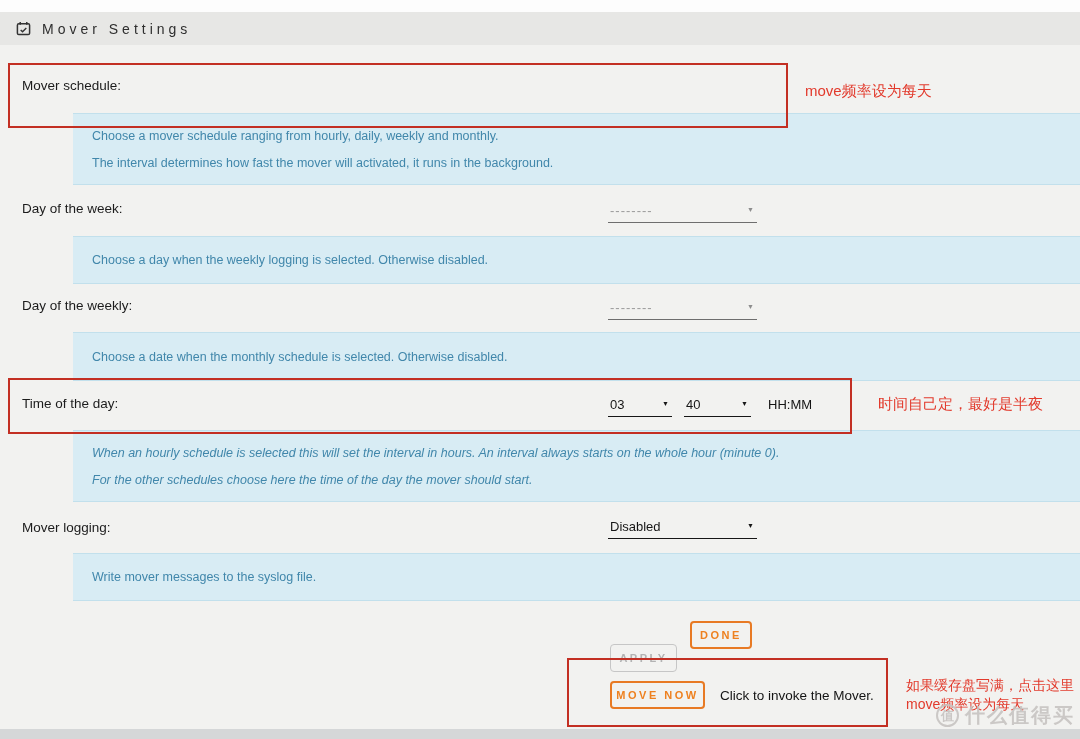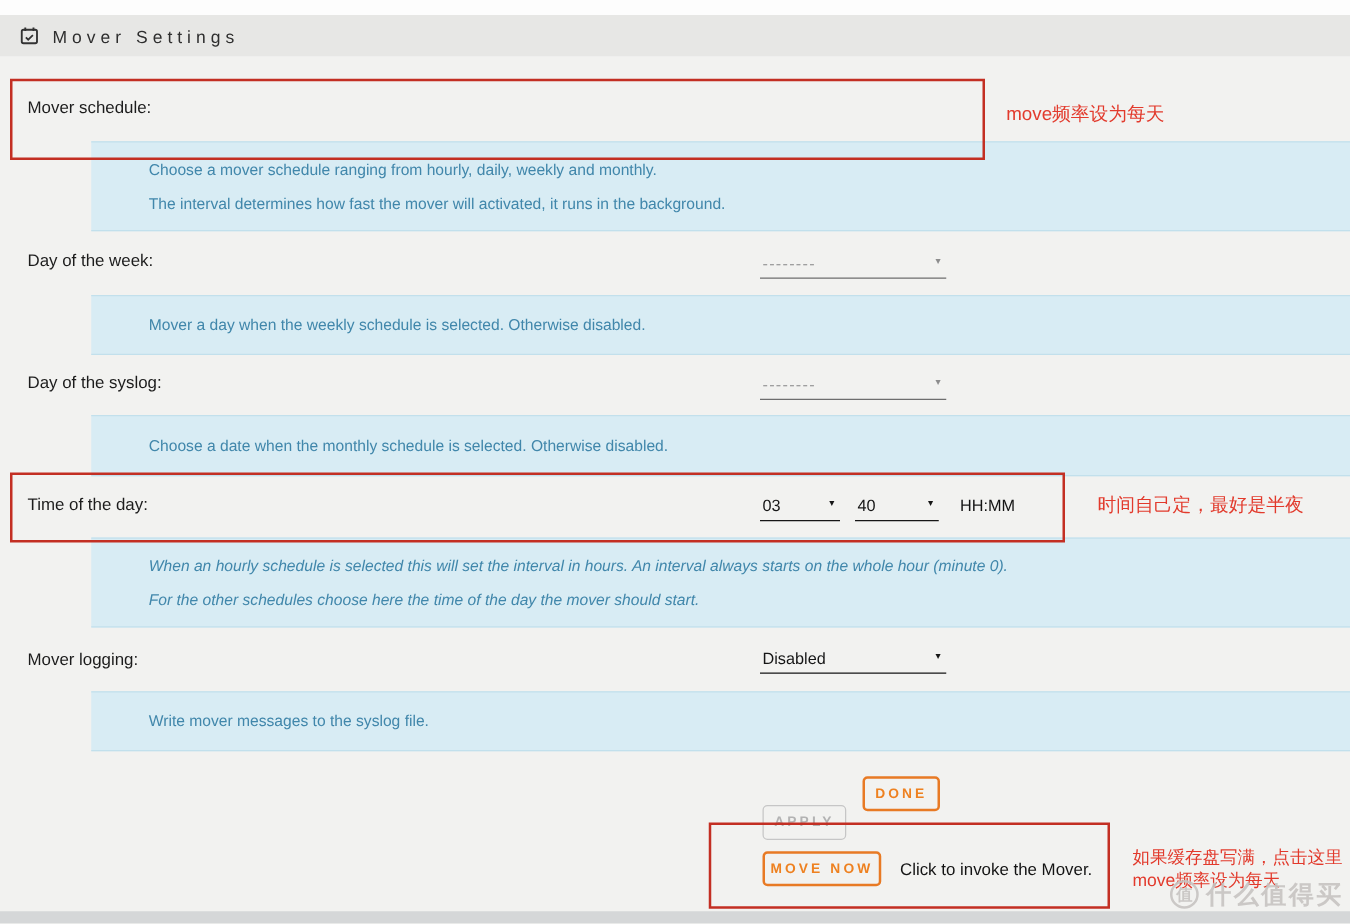--- a/index.html
+++ b/index.html
@@ -27,21 +27,21 @@
   .sel .val { position:absolute; left:2px; top:4px; white-space:nowrap; }
   .sel .arr { position:absolute; right:3px; top:7px; font-size:7px; color:#161616; }
   .sel.disabled { border-bottom-color:#6e6e6e; }
   .sel.disabled .val { color:#9b9b9b; letter-spacing:1px; }
   .sel.disabled .arr { color:#8d8d8d; }
   .hhmm { position:absolute; font-size:13px; color:#141414; }
   .help {
     position:absolute; left:73px; width:1007px; background:#d8ecf4;
     border-top:1px solid #c2e0ec; border-bottom:1px solid #c2e0ec;
     color:#4187ab; font-size:12.5px;
-    display:flex; flex-direction:column; justify-content:center; gap:13px;padding-left:27px;
+    display:flex; flex-direction:column; justify-content:center; gap:13px;
   }
   .help p { padding-left:19px; }
   .redbox {
     position:absolute; border:2px solid #c32f23; background:transparent;
     pointer-events:none;
   }
   .red-note { position:absolute; color:#e23a2c; font-size:15px; white-space:nowrap; }
   .red-note.small { font-size:14px; line-height:19px; }
   .btn {
     position:absolute; border-radius:4px; background:transparent;
@@ -90,24 +90,24 @@
     <p>Choose a mover schedule ranging from hourly, daily, weekly and monthly.</p>
     <p>The interval determines how fast the mover will activated, it runs in the background.</p>
   </div>
 
   <div class="row-label" style="top:201px;">Day of the week:</div>
   <div class="sel disabled" style="left:608px; top:199px; width:149px;">
     <span class="val">--------</span>
     <span class="arr">▼</span>
   </div>
   <div class="help" style="top:236px; height:48px;">
-    <p>Mover a day when the weekly schedule is selected. Otherwise disabled.</p>
+    <p>Choose a day when the weekly logging is selected. Otherwise disabled.</p>
   </div>
 
-  <div class="row-label" style="top:298px;">Day of the syslog:</div>
+  <div class="row-label" style="top:298px;">Day of the weekly:</div>
   <div class="sel disabled" style="left:608px; top:296px; width:149px;">
     <span class="val">--------</span>
     <span class="arr">▼</span>
   </div>
   <div class="help" style="top:332px; height:49px;">
     <p>Choose a date when the monthly schedule is selected. Otherwise disabled.</p>
   </div>
 
   <div class="row-label" style="top:396px;">Time of the day:</div>
   <div class="sel" style="left:608px; top:393px; width:64px;">

